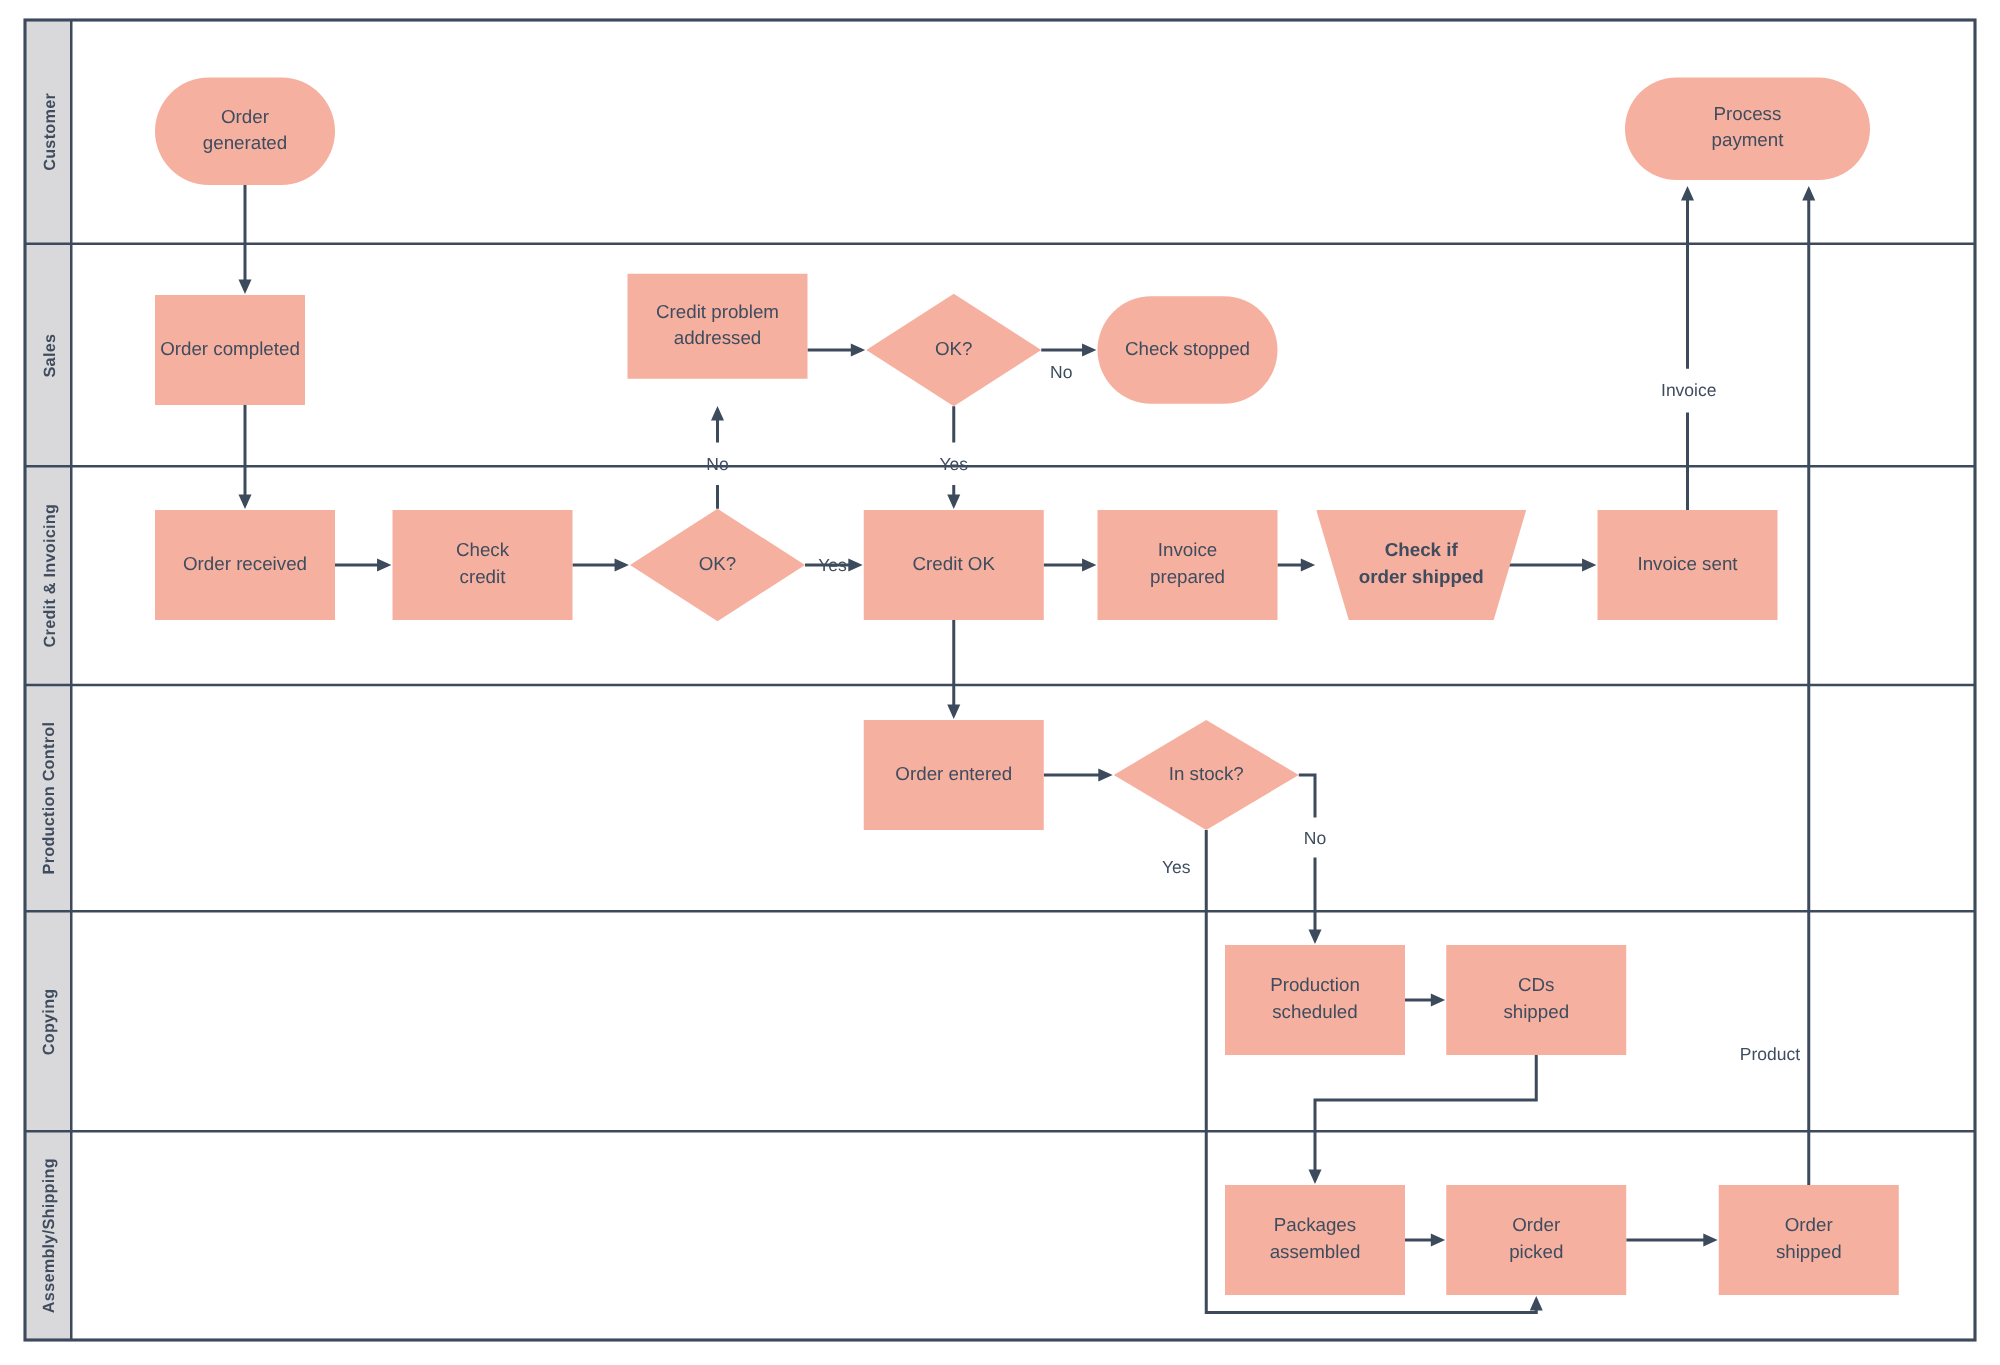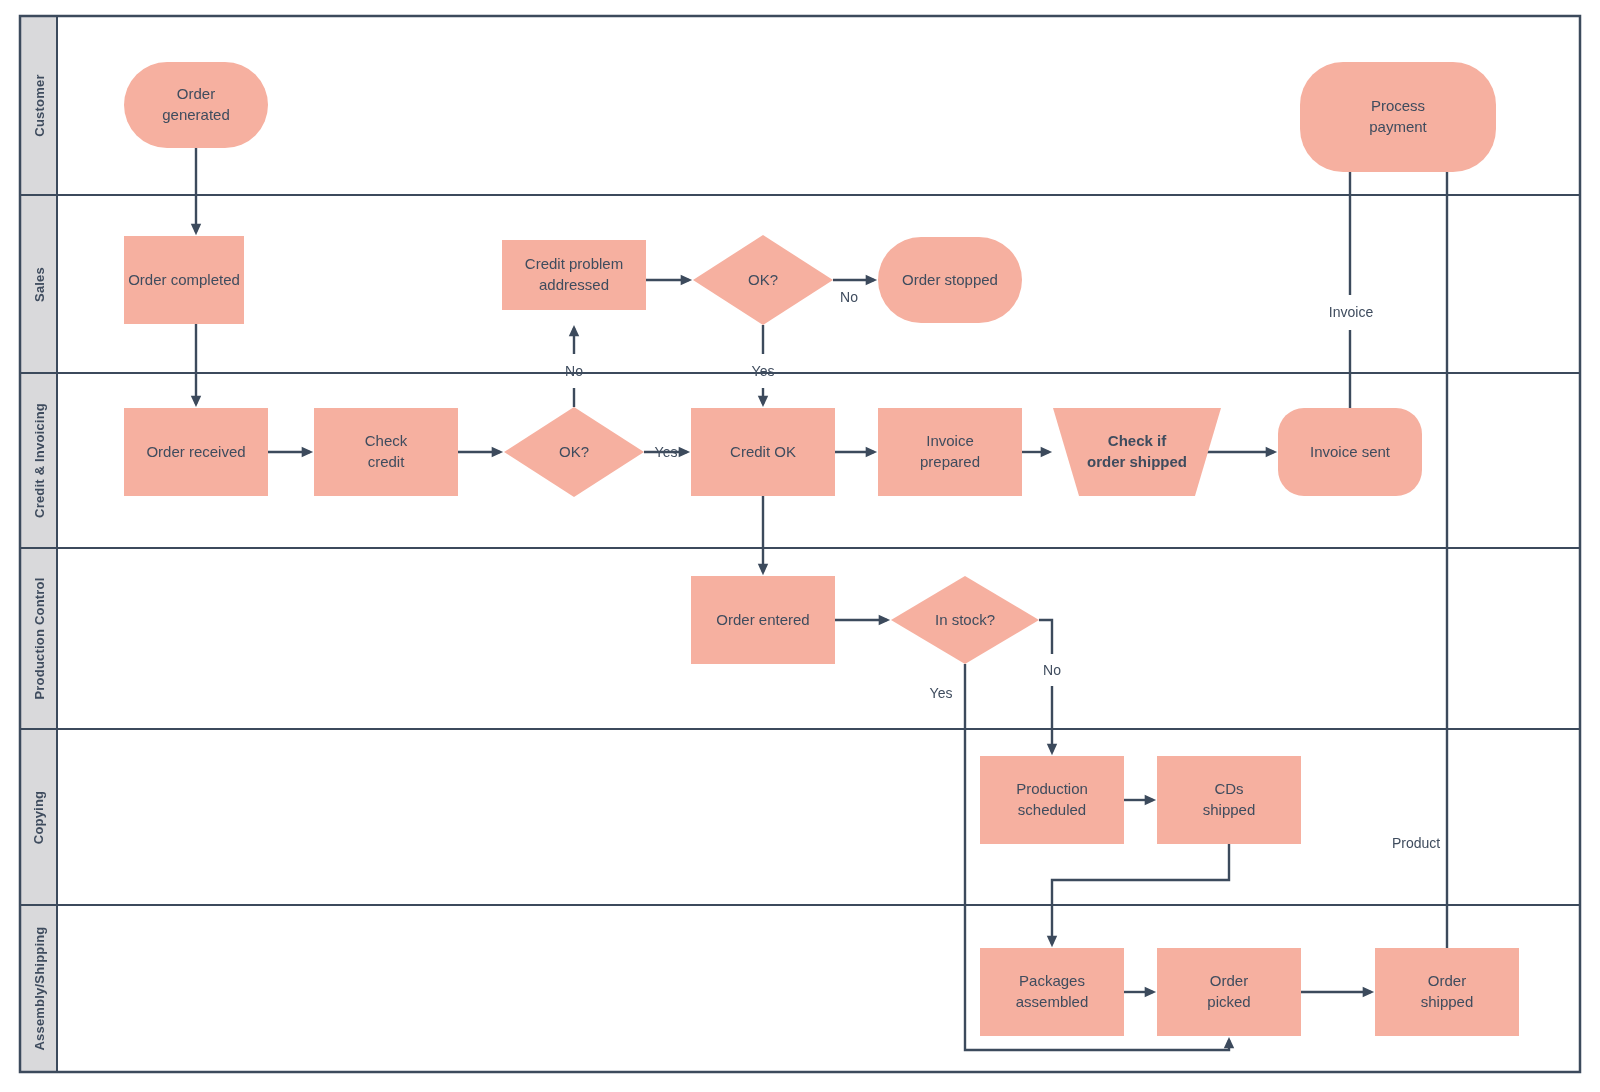--- a/index.html
+++ b/index.html
@@ -92,37 +92,37 @@
       <path class="edge" marker-end="url(#arrow)" d="M1229 844 V880 H1052 V944"></path>
       <path class="edge" marker-end="url(#arrow)" d="M1124 992 H1153"></path>
       <path class="edge" marker-end="url(#arrow)" d="M1301 992 H1371"></path>
       <path class="edge" marker-end="url(#arrow)" d="M1447 948 V152"></path>
     </g>
   </svg>
 
   <div id="shapes-layer">
       <div class="node terminator" style="left: 124px; top: 62px; width: 144px; height: 86px; border-radius: 43px;">Order
 generated</div>
-      <div class="node terminator" style="left: 1300px; top: 62px; width: 196px; height: 110px; border-radius: 43px;">Process
+      <div class="node terminator" style="left: 1300px; top: 62px; width: 196px; height: 82px; border-radius: 43px;">Process
 payment</div>
       <div class="node process" style="left: 124px; top: 236px; width: 120px; height: 88px;">Order completed</div>
-      <div class="node process" style="left: 502px; top: 240px; width: 144px; height: 70px;">Credit problem
+      <div class="node process" style="left: 502px; top: 219px; width: 144px; height: 84px;">Credit problem
 addressed</div>
       <div class="node decision" style="left: 693px; top: 235px; width: 140px; height: 90px;">OK?</div>
-      <div class="node terminator" style="left: 878px; top: 237px; width: 144px; height: 86px; border-radius: 43px;">Order stopped</div>
+      <div class="node terminator" style="left: 878px; top: 237px; width: 144px; height: 86px; border-radius: 43px;">Check stopped</div>
       <div class="node process" style="left: 124px; top: 408px; width: 144px; height: 88px;">Order received</div>
       <div class="node process" style="left: 314px; top: 408px; width: 144px; height: 88px;">Check
 credit</div>
       <div class="node decision" style="left: 504px; top: 407px; width: 140px; height: 90px;">OK?</div>
       <div class="node process" style="left: 691px; top: 408px; width: 144px; height: 88px;">Credit OK</div>
       <div class="node process" style="left: 878px; top: 408px; width: 144px; height: 88px;">Invoice
 prepared</div>
       <div class="node trapezoid" style="left: 1053px; top: 408px; width: 168px; height: 88px; font-weight: bold;">Check if
 order shipped</div>
-      <div class="node process" style="left: 1278px; top: 408px; width: 144px; height: 88px; border-radius: 26px;">Invoice sent</div>
+      <div class="node process" style="left: 1278px; top: 408px; width: 144px; height: 88px;">Invoice sent</div>
       <div class="node process" style="left: 691px; top: 576px; width: 144px; height: 88px;">Order entered</div>
       <div class="node process" style="left: 980px; top: 756px; width: 144px; height: 88px;">Production
 scheduled</div>
       <div class="node decision" style="left: 891px; top: 576px; width: 148px; height: 88px;">In stock?</div>
       <div class="node process" style="left: 1157px; top: 756px; width: 144px; height: 88px;">CDs
 shipped</div>
       <div class="node process" style="left: 980px; top: 948px; width: 144px; height: 88px;">Packages assembled</div>
       <div class="node process" style="left: 1157px; top: 948px; width: 144px; height: 88px;">Order
 picked</div>
       <div class="node process" style="left: 1375px; top: 948px; width: 144px; height: 88px;">Order

